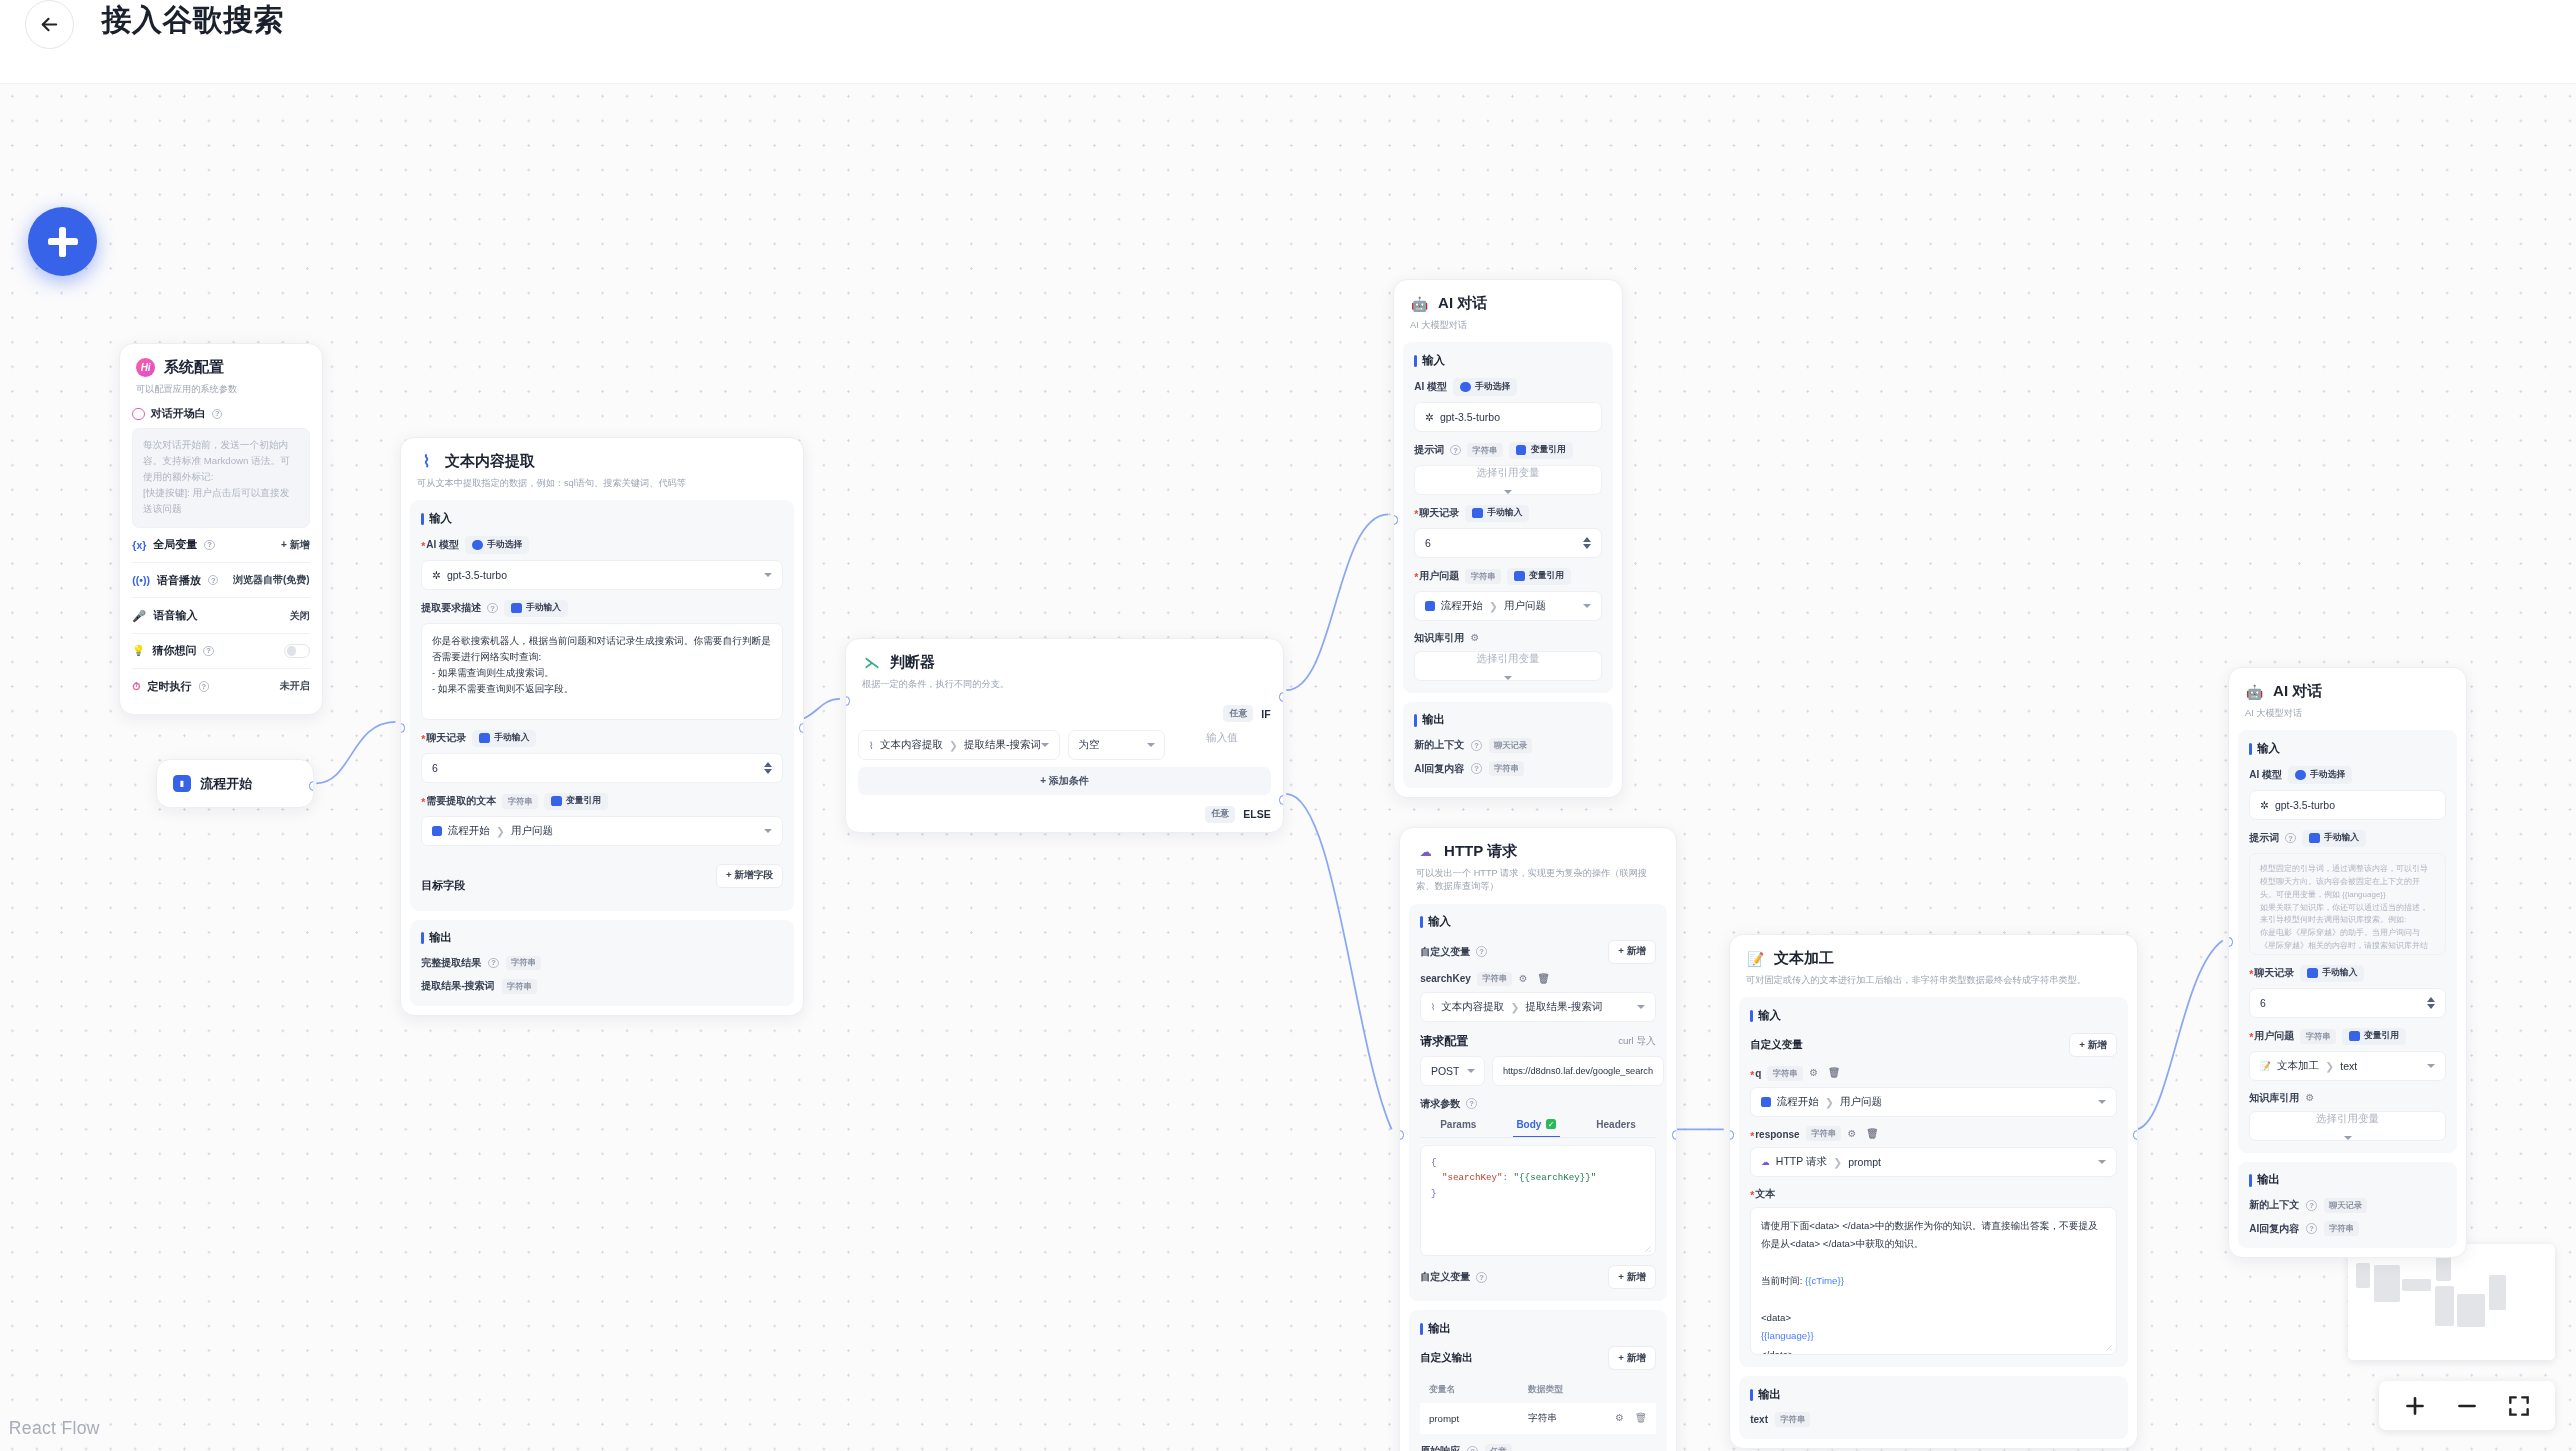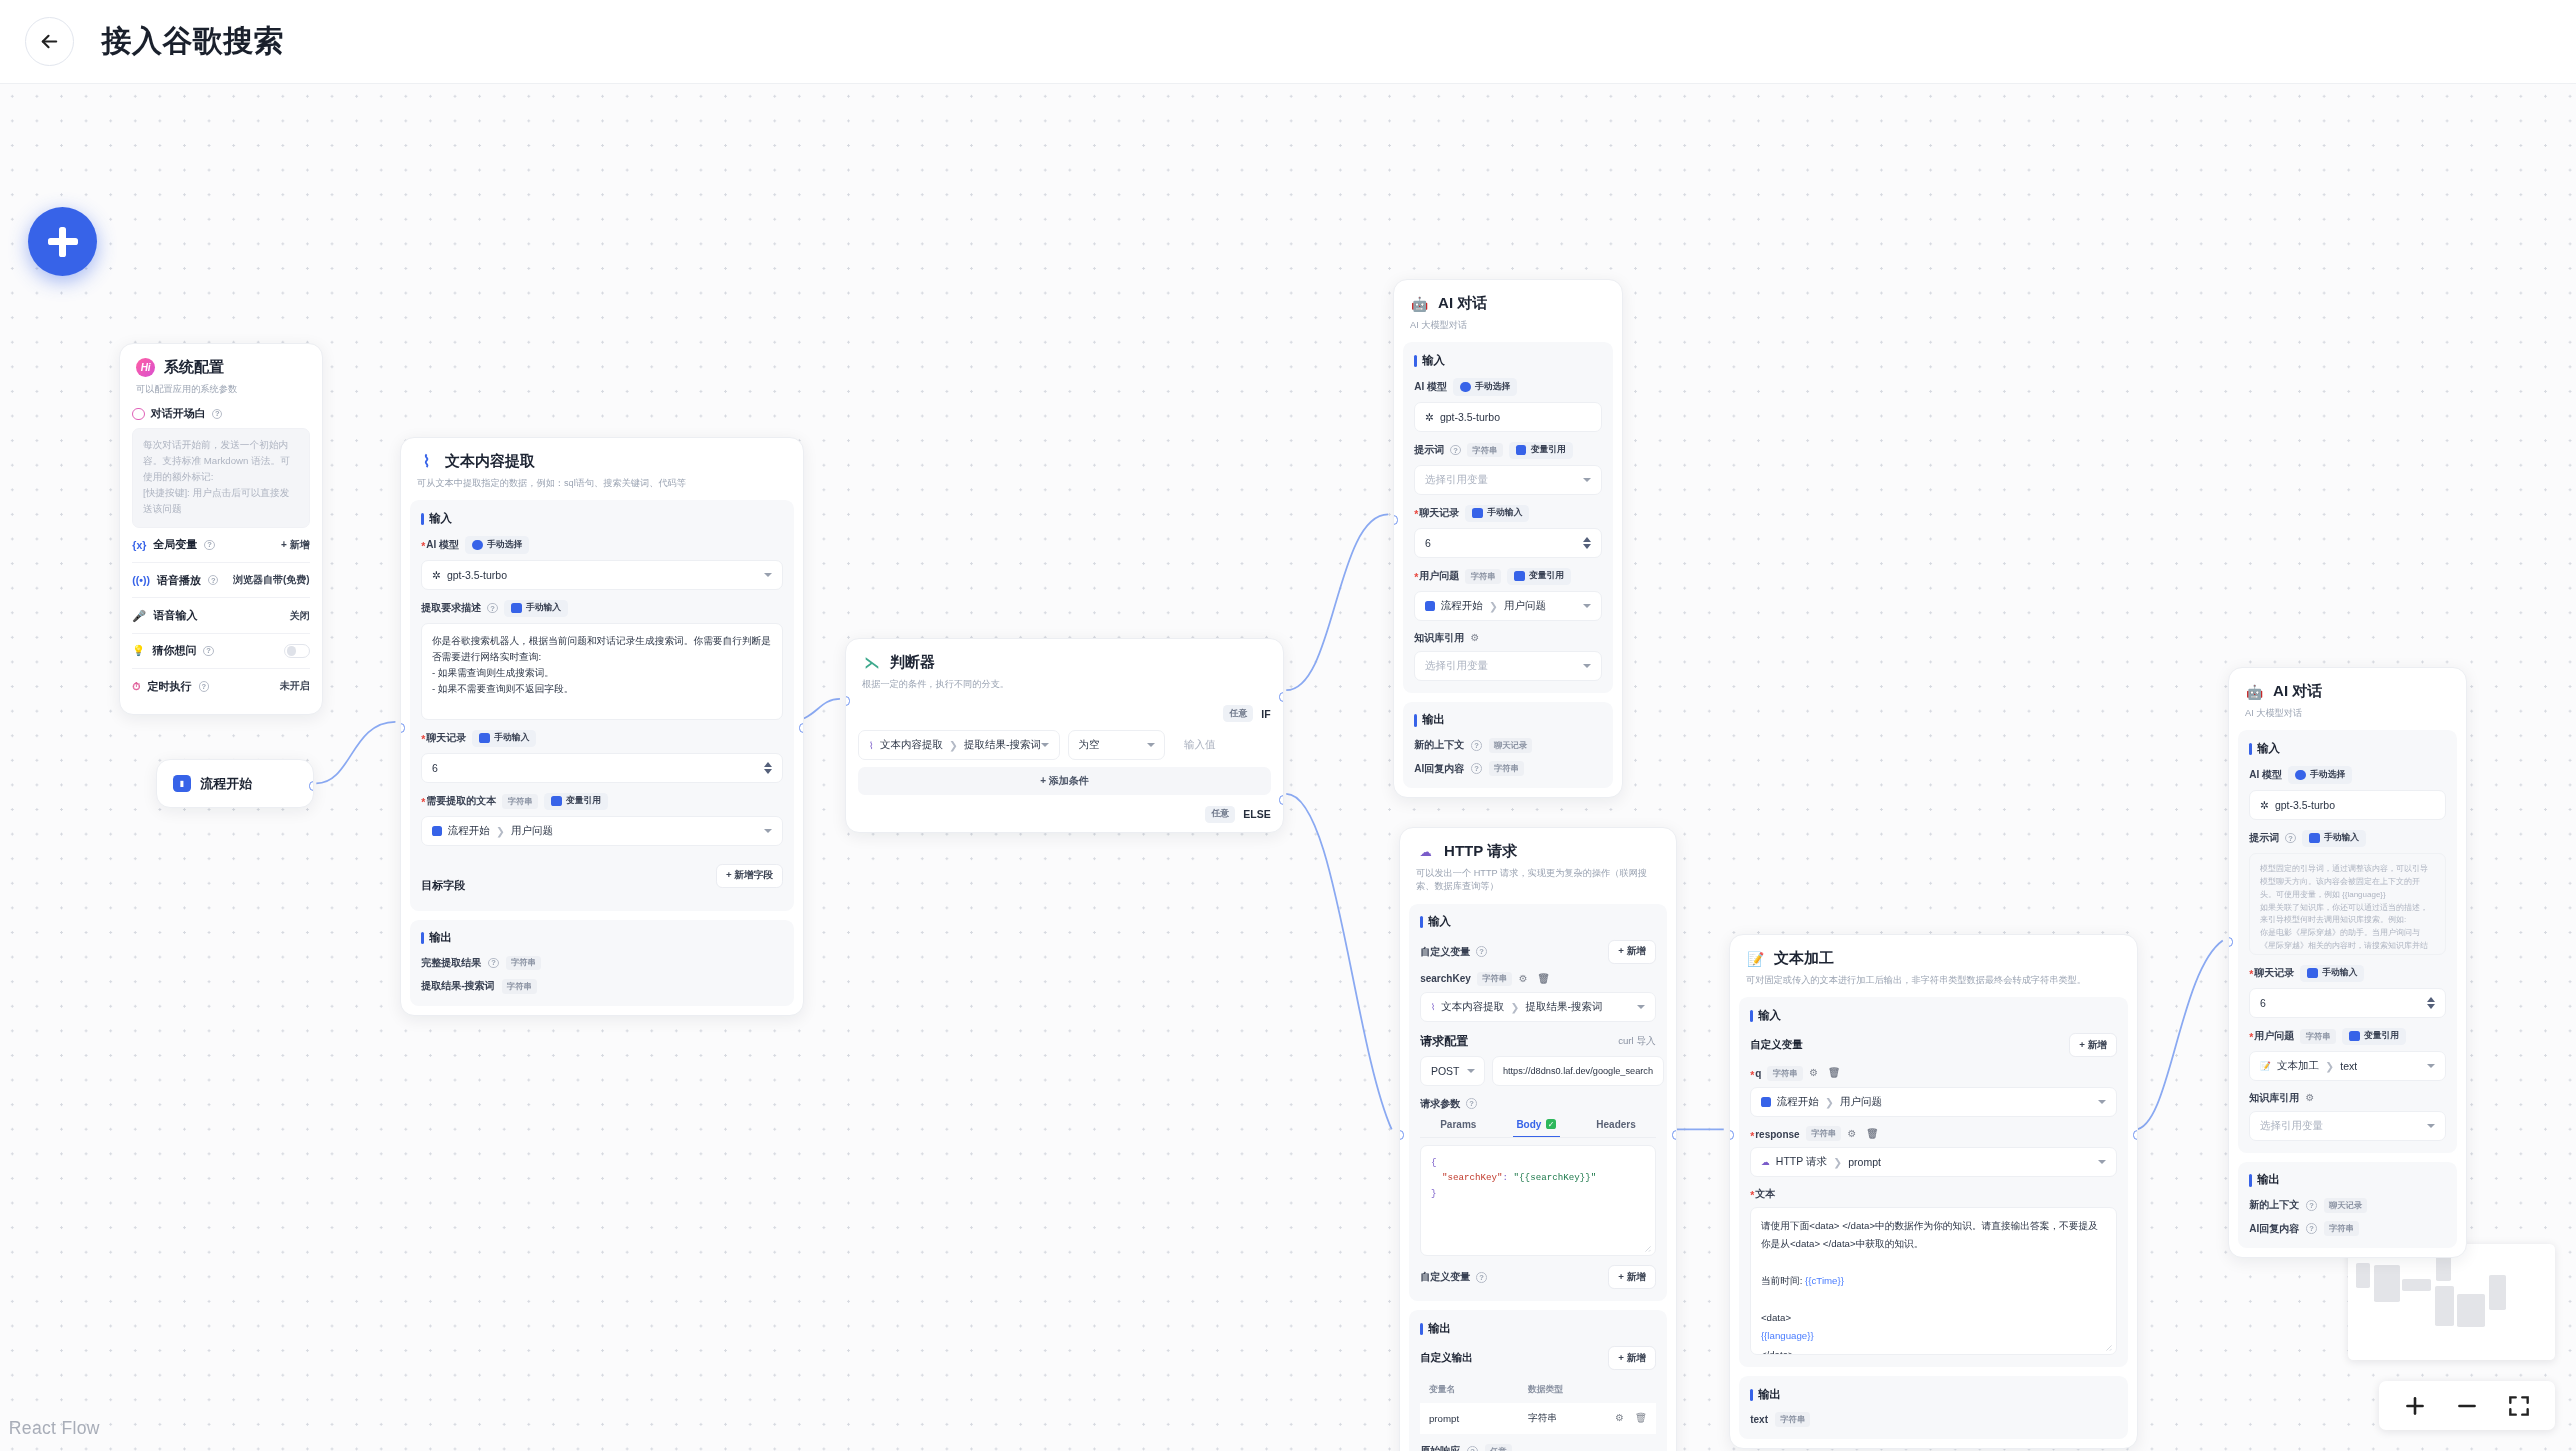--- a/index.html
+++ b/index.html
@@ -7,21 +7,21 @@
   body {
     font-family: "Liberation Sans", "DejaVu Sans", sans-serif;
     background: #fbfbfc;
     color: #1a202c;
     -webkit-font-smoothing: antialiased;
   }
 
   
   .header {
     position: absolute; top: 0; left: 0; width: 2576px; height: 84px;
-    background: #fff; display: flex; align-items: center;
+    background: #fff; display: flex; align-items: flex-start;
     border-bottom: 0.9px solid #eef0f3; z-index: 50;
   }
   .back-btn {
     width: 49px; height: 49px; margin-left: 24.6px; border-radius: 50%;
     border: 0.9px solid #e2e6ee; background: #fff;
     display: flex; align-items: center; justify-content: center; cursor: pointer;
   }
   .back-btn svg { width: 23px; height: 23px; }
   .page-title { margin-left: 28px; font-size: 30px; font-weight: 700; letter-spacing: 0.4px; }
   .header-right { margin-left: auto; margin-right: 26px; display: flex; align-items: center; gap: 19.3px; }
@@ -88,21 +88,21 @@
   }
   .chip .sq { width: 10.5px; height: 10.5px; border-radius: 2.6px; background: #3763e8; display:inline-block; position: relative; }
   .chip .sq.round { border-radius: 50%; }
   .chip .sq.vx { background:#3763e8; }
 
   .input-box {
     background: #fff; border: 0.9px solid #edeff3; border-radius: 7px; height: 30px;
     display: flex; align-items: center; padding: 0 9.7px; font-size: 10.5px; color: #2b3445;
     justify-content: space-between; cursor: pointer;
   }
-  .input-box.ph { color: #aab1bf; }
+  .input-box.ph { color: #aab1bf; flex-direction: column; }
   .input-box .left { display: flex; align-items: center; gap: 6.2px; overflow: hidden; white-space: nowrap; }
   .chev { width:0;height:0;border-left:4px solid transparent;border-right:4px solid transparent;border-top:4.4px solid #98a0ae; flex:0 0 auto;}
   .spin { display:flex; flex-direction:column; gap:2.6px; }
   .spin i { width:0;height:0;border-left:4.4px solid transparent;border-right:4.4px solid transparent; display:block;}
   .spin i.up { border-bottom:5.3px solid #55607a; }
   .spin i.dn { border-top:5.3px solid #55607a; }
 
   .ta {
     background:#fff; border:0.9px solid #edeff3; border-radius:7px; padding:8.8px 9.7px;
     font-size: 9.7px; line-height: 1.65; color: #2b3445; position: relative; white-space: pre-wrap; overflow:hidden;

